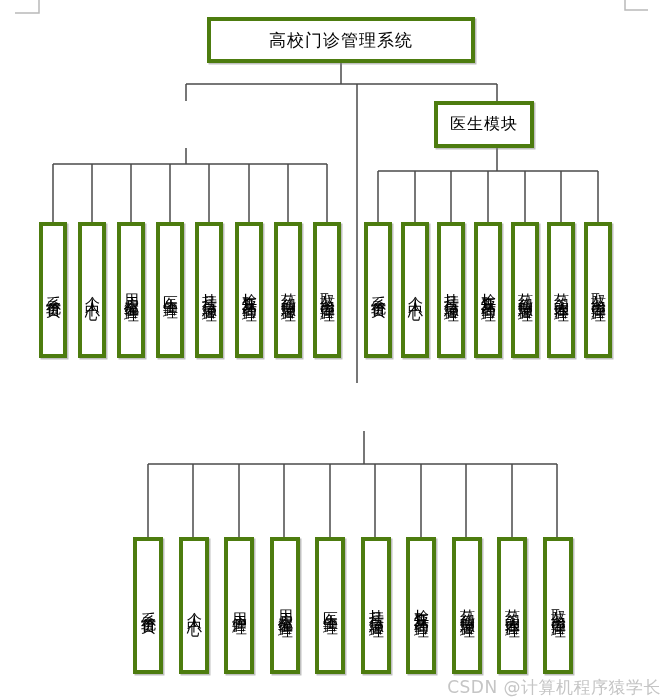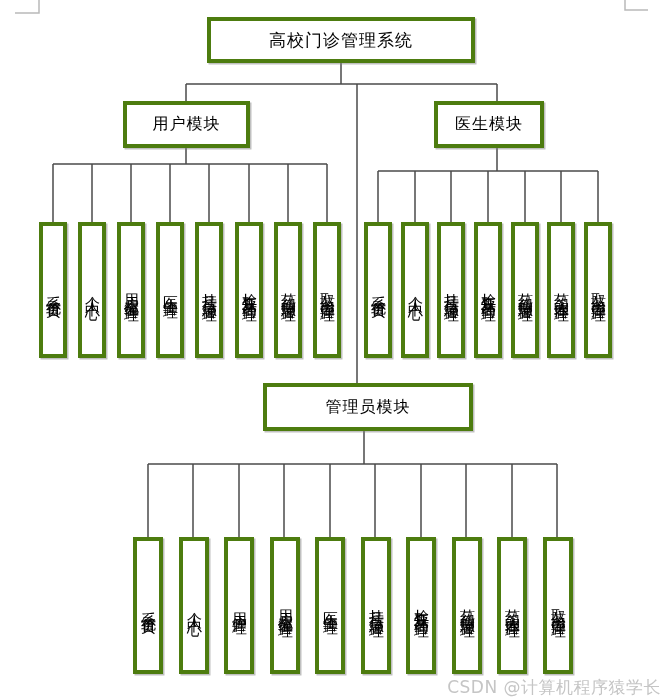--- a/index.html
+++ b/index.html
@@ -94,23 +94,21 @@
       <path d="M375 464 V537"></path>
       <path d="M421 464 V537"></path>
       <path d="M466 464 V537"></path>
       <path d="M512 464 V537"></path>
       <path d="M557 464 V537"></path>
     </g>
   </svg>
 
   <div class="node h" style="left:207px; top:17px; width:268px; height:46px;">高校门诊管理系统</div>
 
-  <div class="node h2" style="left:123px; top:101px; width:127px; height:47px;">用户模块</div>
-  <div class="node h2" style="left:434px; top:101px; width:110px; height:47px;">医生模块</div>
-  <div class="node h2" style="left:263px; top:383px; width:210px; height:48px;">管理员模块</div>
+  <div class="node h2" style="left:434px; top:101px; width:100px; height:47px;">医生模块</div>
 
   <div class="node v vt" style="left:39px;">系统首页</div>
   <div class="node v vt" style="left:78px;">个人中心</div>
   <div class="node v vt" style="left:117px;">用户充值管理</div>
   <div class="node v vt" style="left:156px;">医生管理</div>
   <div class="node v vt" style="left:195px;">挂号信息管理</div>
   <div class="node v vt" style="left:235px;">检查开药管理</div>
   <div class="node v vt" style="left:274px;">药品信息管理</div>
   <div class="node v vt" style="left:313px;">取药出库管理</div>
 

